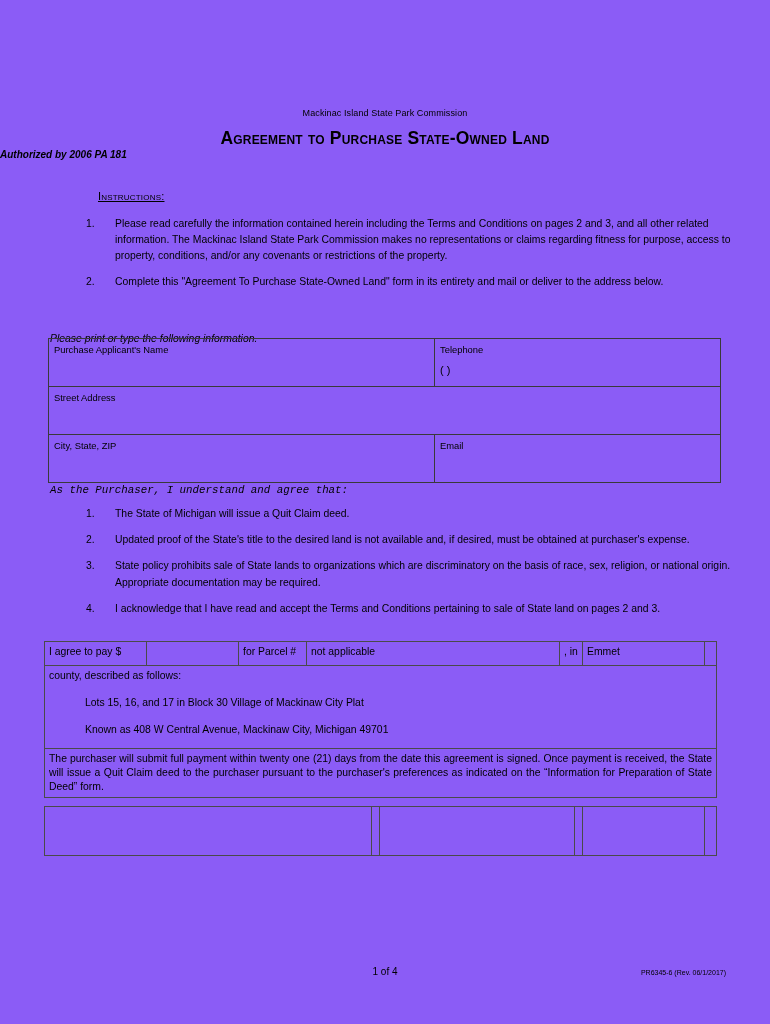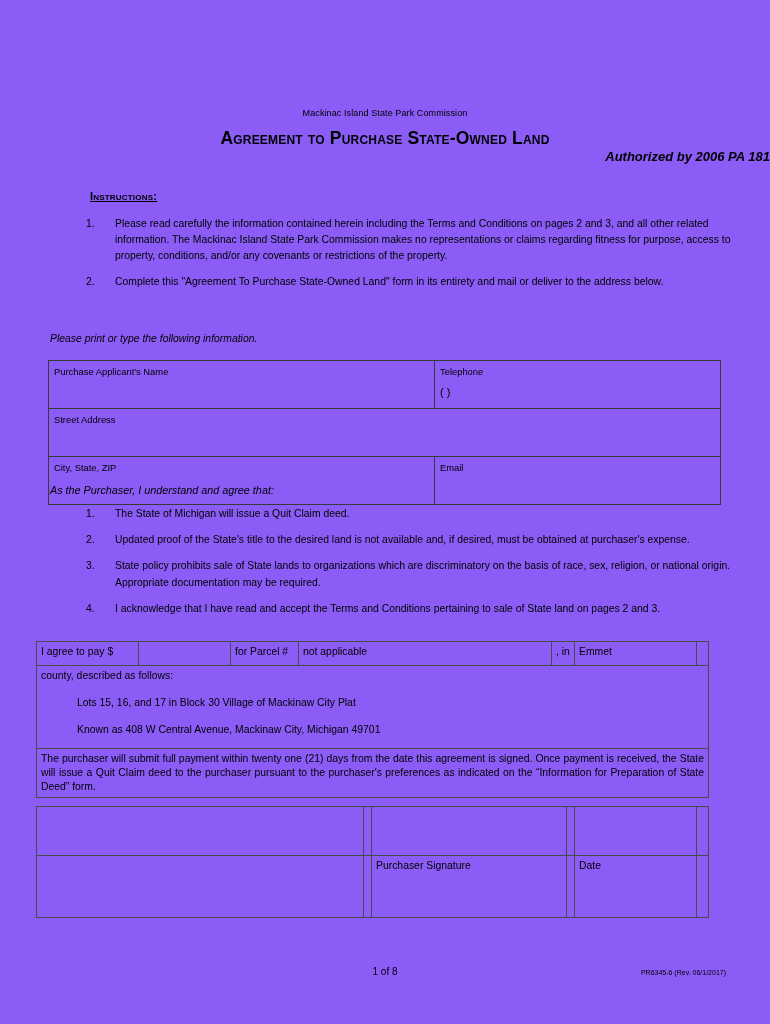--- a/index.html
+++ b/index.html
@@ -39,32 +39,32 @@
     text-align: center;
     font-size: 17.5px;
     font-weight: bold;
     font-variant: small-caps;
     letter-spacing: 0.2px;
   }
   .doc-subtitle {
     position: absolute;
     left: 0; top: 149px;
     width: 770px;
-    text-align: right;
-    font-size: 13px;
+    text-align: left;
+    font-size: 10px;
     font-style: italic;
     font-weight: bold;
   }
 
   
   .instructions-heading {
     position: absolute;
-    left: 46px; top: 190px;
+    left: 54px; top: 190px;
     font-size: 11px;
-    font-weight: bold;
+    font-weight: normal;
     font-variant: small-caps;
     text-decoration: underline;
     letter-spacing: 0.2px;
     padding-left: 44px;
   }
   .olist {
     position: absolute;
     left: 86px;
     width: 650px;
   }
@@ -87,21 +87,21 @@
   .print-note {
     position: absolute;
     left: 50px; top: 333px;
     font-size: 10.4px;
     font-style: italic;
   }
 
   
   .applicant-table {
     position: absolute;
-    left: 48px; top: 360px;
+    left: 48px; top: 338px;
     width: 672px;
     border-collapse: collapse;
     table-layout: fixed;
   }
   .applicant-table td {
     border: 1px solid #3a3a3a;
     font-size: 9.4px;
     vertical-align: top;
     padding: 4px 5px 4px 5px;
     line-height: 13px;
@@ -112,28 +112,29 @@
     margin-top: 8px;
     font-size: 11px;
   }
 
   
   .purchaser-lead {
     position: absolute;
     left: 50px; top: 484px;
     font-size: 10.8px;
     font-style: italic;
+    font-family: Liberation Mono, monospace;
   }
   #purchaser-list { top: 506px; }
   #purchaser-list .li { margin-bottom: 10px; }
 
   
   .agreement-table {
     position: absolute;
-    left: 36px; top: 641px;
+    left: 44px; top: 641px;
     width: 672px;
     border-collapse: collapse;
     table-layout: fixed;
     border-radius: 18px;
   }
   .agreement-table td {
     border: 1px solid #4a4a4a;
     font-size: 10.4px;
     vertical-align: top;
     padding: 3px 4px;
@@ -294,31 +295,19 @@
     </colgroup>
     <tbody>
       <tr class="sig-blank-row">
         <td></td>
         <td class="spacer-col"></td>
         <td></td>
         <td class="spacer-col"></td>
         <td></td>
         <td></td>
       </tr>
-      <tr class="sig-label-row">
-        <td></td>
-        <td class="spacer-col"></td>
-        <td>
-          <span>Purchaser Signature</span>
-        </td>
-        <td class="spacer-col"></td>
-        <td>
-          <span>Date</span>
-        </td>
-        <td></td>
-      </tr>
     </tbody>
   </table>
 
-  <div class="footer-page">1 of 8</div>
+  <div class="footer-page">1 of 4</div>
   <div class="footer-formno">PR6345-6 (Rev. 06/1/2017)</div>
 
 </div>
 
 </body></html>

